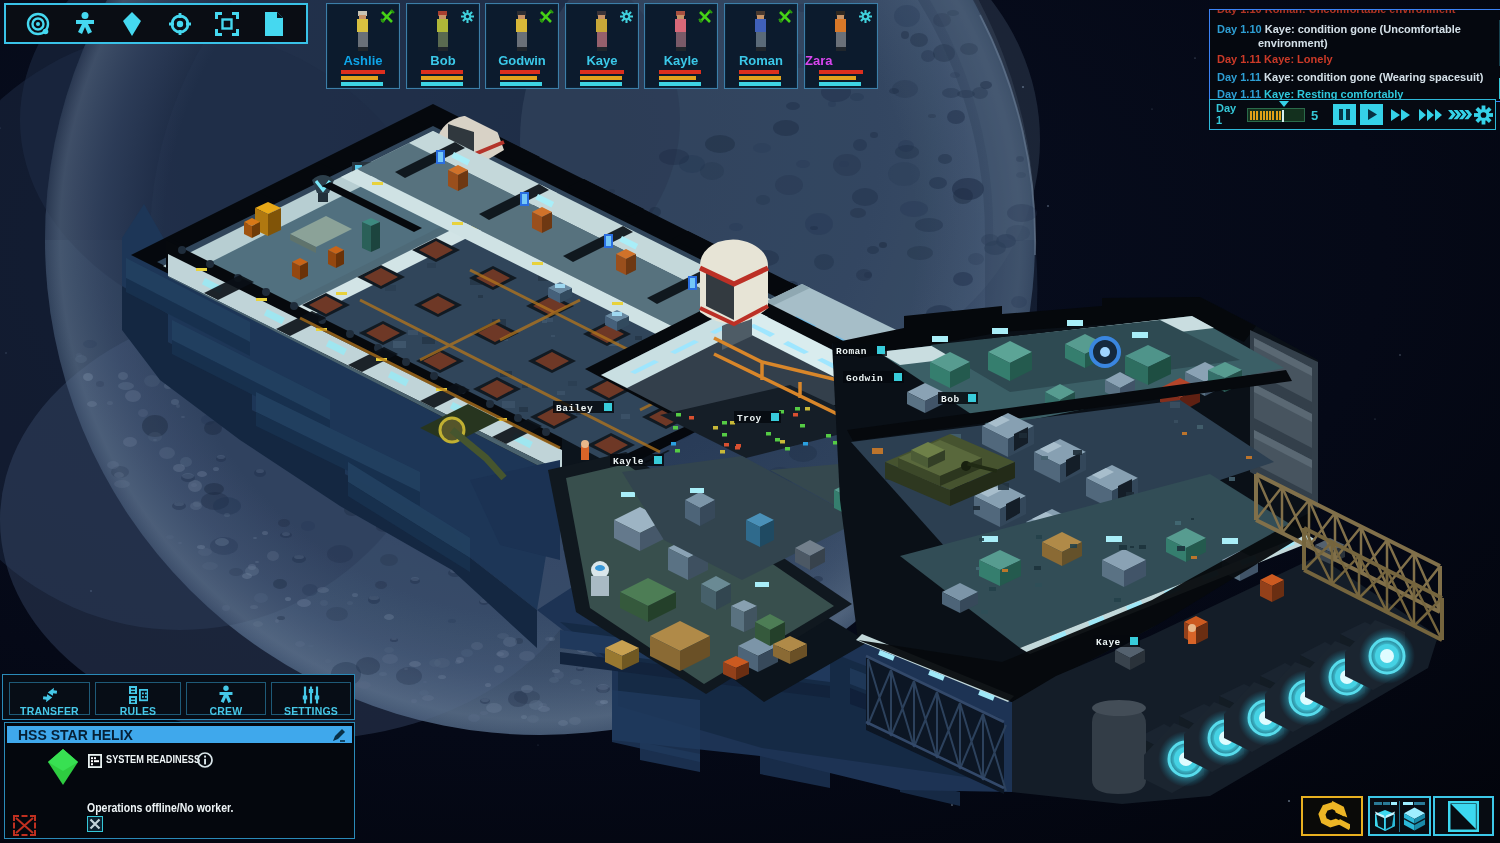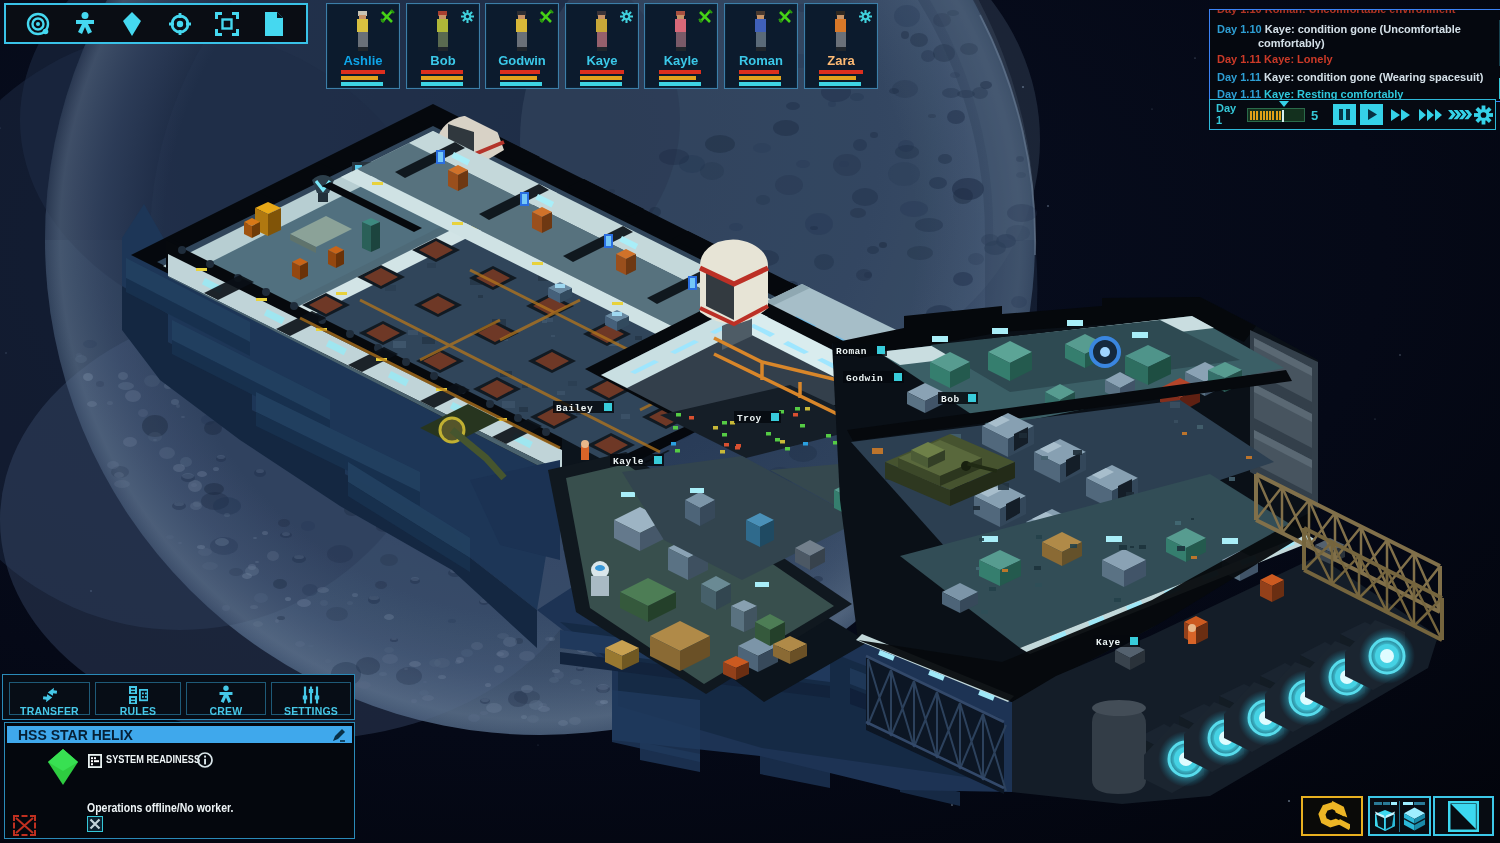--- a/index.html
+++ b/index.html
@@ -1510,29 +1510,29 @@
           <circle cx="7.5" cy="7.5" r="3.6" fill="#40d0dc"></circle>
           <circle cx="7.5" cy="7.5" r="1.7" fill="#0c1c2e"></circle>
         </svg></div>
   <div style="position:absolute;left:27px;top:7px;width:17px;height:40px;">
     <div style="position:absolute;left:4px;top:0;width:9px;height:5px;background:#302820;"></div>
     <div style="position:absolute;left:5px;top:4px;width:7px;height:4px;background:#c89468;"></div>
     <div style="position:absolute;left:3px;top:8px;width:11px;height:13px;background:#d87828;"></div>
     <div style="position:absolute;left:4px;top:21px;width:10px;height:15px;background:#6a7078;"></div>
     <div style="position:absolute;left:4px;top:36px;width:10px;height:4px;background:#20262c;"></div>
   </div>
-  <div style="position:absolute;left:0;top:49px;width:100%;text-align:center;font:bold 13px 'Liberation Sans',sans-serif;color:#fdba74;">Zara</div>
+  <div style="position:absolute;left:0;top:49px;width:100%;text-align:left;font:bold 13px 'Liberation Sans',sans-serif;color:#d946ef;">Zara</div>
   <div style="position:absolute;left:14px;top:66px;width:44px;height:4px;background:#dd2f1e;"></div>
   <div style="position:absolute;left:14px;top:72px;width:37px;height:4px;background:#e2a31e;"></div>
   <div style="position:absolute;left:14px;top:78px;width:42px;height:4px;background:#3ed4e4;"></div>
 </div>
 
 <div style="position:absolute;left:1209px;top:9px;width:297px;height:93px;background:#05080f;border:1px solid #3b82f6;overflow:hidden;font:bold 11px 'Liberation Sans',sans-serif;">
   <div style="position:absolute;left:7px;top:-7px;color:#b03424;white-space:nowrap;">Day 1.10 Roman: Uncomfortable environment</div>
-  <div style="position:absolute;left:7px;top:13px;color:#d4e0e8;width:258px;line-height:13.5px;"><span style="color:#2e9fd4;">Day 1.10</span> Kaye: condition gone (Uncomfortable<br><span style="margin-left:41px;display:inline-block;">comfortably)</span></div>
+  <div style="position:absolute;left:7px;top:13px;color:#d4e0e8;width:258px;line-height:13.5px;"><span style="color:#2e9fd4;">Day 1.10</span> Kaye: condition gone (Uncomfortable<br><span style="margin-left:41px;display:inline-block;">environment)</span></div>
   <div style="position:absolute;left:7px;top:43px;color:#cc3a28;">Day 1.11 Kaye: Lonely</div>
   <div style="position:absolute;left:7px;top:61px;color:#d4e0e8;"><span style="color:#2e9fd4;">Day 1.11</span> Kaye: condition gone (Wearing spacesuit)</div>
   <div style="position:absolute;left:7px;top:78px;color:#2fc8dc;text-decoration:underline;"><span style="color:#2e9fd4;">Day 1.11</span> Kaye: Resting comfortably</div>
   <div style="position:absolute;right:3px;top:10px;width:3px;height:46px;background:#16424f;"></div>
   <div style="position:absolute;right:3px;top:68px;width:3px;height:21px;background:#35c8d8;"></div>
 </div>
 
 <div style="position:absolute;left:1209px;top:99px;width:287px;height:31px;background:#060a12;border:1px solid #2fb8d8;">
   <div style="position:absolute;left:6px;top:2px;font:bold 11px 'Liberation Sans',sans-serif;color:#35c8d8;line-height:12px;">Day<br>1</div>
   <div style="position:absolute;left:37px;top:8px;width:58px;height:14px;background:#13301e;border:1px solid #2a6a4a;">

